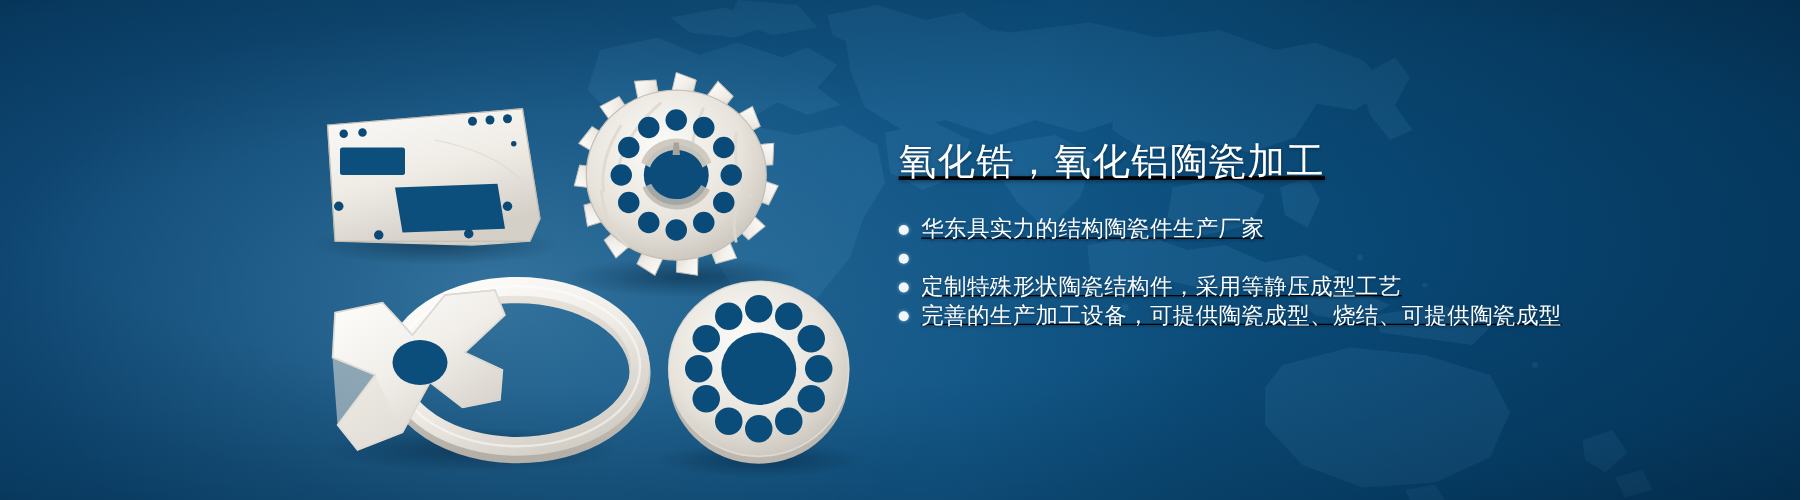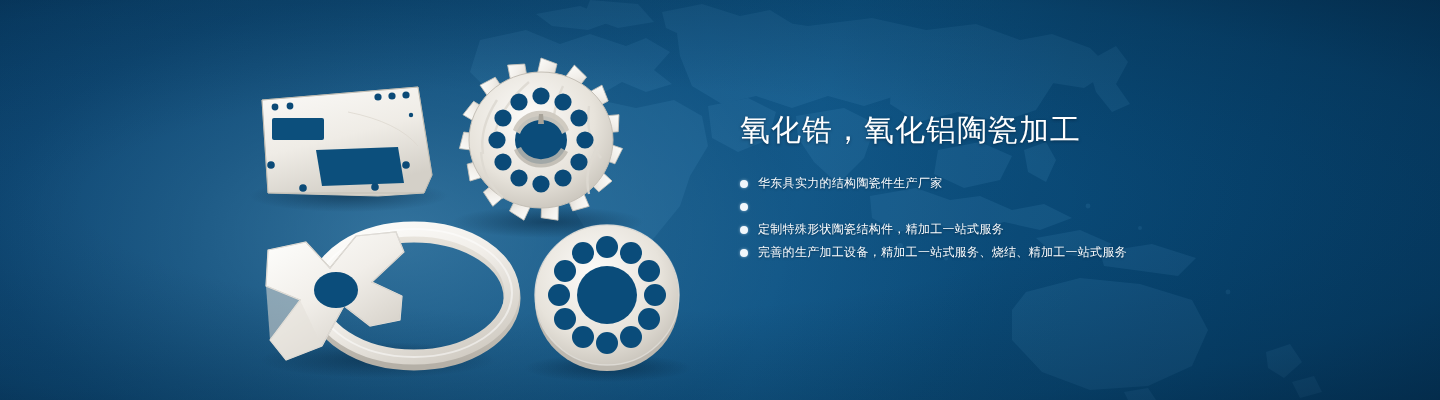--- a/index.html
+++ b/index.html
@@ -69,23 +69,24 @@
     left: 0;
     top: 0;
     width: 760px;
     height: 400px;
   }
   .products svg { display: block; width: 100%; height: 100%; }
 
   
   .copy {
     position: absolute;
-    left: 740px;
+    left: 719px;
     top: 110px;
     width: 620px;
+    text-decoration: underline;
   }
   .headline {
     margin: 0;
     font-size: 30px;
     font-weight: normal;
     line-height: 40px;
     letter-spacing: 1px;
     color: #ffffff;
     text-shadow: 0 1px 3px rgba(1,24,44,0.55);
     white-space: nowrap;
@@ -104,21 +105,21 @@
   .bullet-dot {
     flex: 0 0 auto;
     width: 8px;
     height: 8px;
     border-radius: 50%;
     background: #f2f7fb;
     box-shadow: 0 0 3px rgba(220,238,250,0.6);
     margin-right: 10px;
   }
   .feature-text {
-    font-size: 12px;
+    font-size: 18px;
     line-height: 23px;
     color: #fdfeff;
     letter-spacing: 0.3px;
     text-shadow: 0 1px 2px rgba(2,26,48,0.5);
   }
 </style>
 </head>
 <body>
 
 <div class="banner">
@@ -363,22 +364,22 @@
     <ul class="feature-list">
       <li class="feature-item">
         <span class="bullet-dot"></span>
         <span class="feature-text">华东具实力的结构陶瓷件生产厂家</span>
       </li>
       <li class="feature-item">
         <span class="bullet-dot"></span>
       </li>
       <li class="feature-item">
         <span class="bullet-dot"></span>
-        <span class="feature-text">定制特殊形状陶瓷结构件，精加工一站式服务</span>
+        <span class="feature-text">定制特殊形状陶瓷结构件，采用等静压成型工艺</span>
       </li>
       <li class="feature-item">
         <span class="bullet-dot"></span>
-        <span class="feature-text">完善的生产加工设备，精加工一站式服务、烧结、精加工一站式服务</span>
+        <span class="feature-text">完善的生产加工设备，可提供陶瓷成型、烧结、可提供陶瓷成型</span>
       </li>
     </ul>
   </div>
 
 </div>
 
 </body></html>

